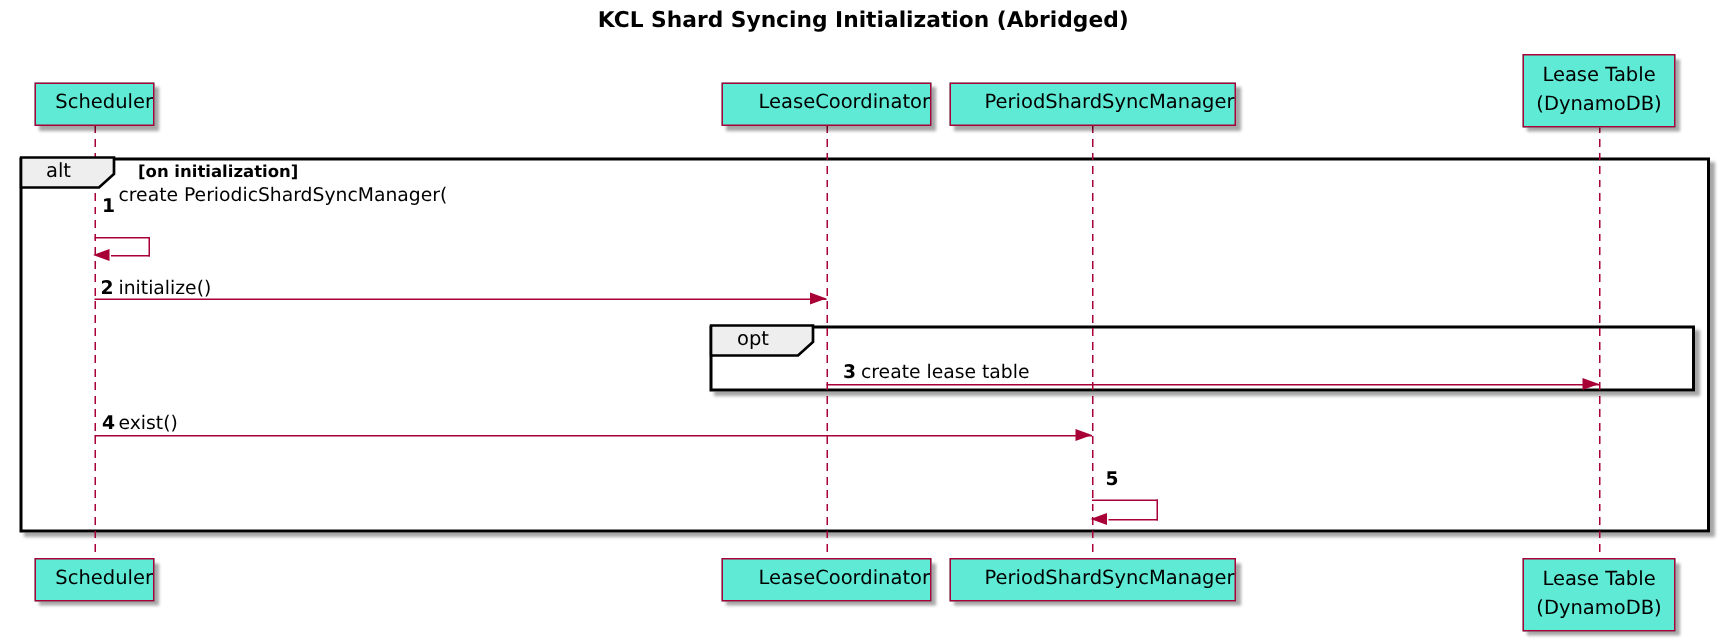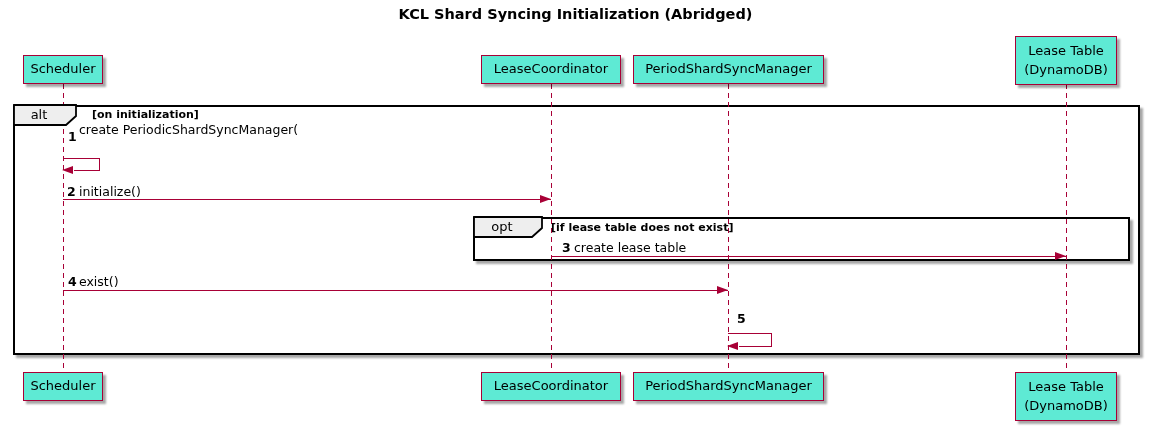--- a/index.html
+++ b/index.html
@@ -6,21 +6,21 @@
   body{font-family:"DejaVu Sans","Liberation Sans",sans-serif;color:#000;}
   .canvas{position:relative;width:1151px;height:429px;background:#fff;overflow:hidden;}
 
   .title{position:absolute;left:0;right:0;top:6px;text-align:center;
          font-size:14.5px;font-weight:bold;}
 
   
   .box{position:absolute;box-sizing:border-box;background:#5eead4;
        border:1.6px solid #A80036;box-shadow:3px 3px 2px rgba(0,0,0,0.35);
        text-align:center;font-size:13px;white-space:nowrap;}
-  .box.single{line-height:25px;}
+  .box.single{line-height:25px;text-align:right;}
   .box.double{padding-top:4px;}
   .box .bl{line-height:19px;}
 
   
   .lifeline{position:absolute;top:84px;height:288px;width:1px;
             background:repeating-linear-gradient(to bottom,#A80036 0 5px,transparent 5px 9px);}
 
   
   .frame{position:absolute;box-sizing:border-box;background:#fff;
          border:2px solid #000;box-shadow:3px 3px 2px rgba(0,0,0,0.35);}
@@ -60,21 +60,20 @@
   <svg class="tab" style="left:13px;top:104px;" width="66" height="22">
     <polygon points="1,1 63,1 63,12 53,21 1,21" fill="#EEEEEE" stroke="#000000" stroke-width="1.8"></polygon>
   </svg>
   <div class="op" style="left:13px;top:106px;width:52px;">alt</div>
   <div class="cond" style="left:92px;top:107px;">[on initialization]</div>
 
   <svg class="tab" style="left:473px;top:216px;" width="72" height="22">
     <polygon points="1,1 69,1 69,12 59,21 1,21" fill="#EEEEEE" stroke="#000000" stroke-width="1.8"></polygon>
   </svg>
   <div class="op" style="left:473px;top:218px;width:58px;">opt</div>
-  <div class="cond" style="left:551px;top:220px;">[if lease table does not exist]</div>
 
   <div class="num" style="left:68px;top:130px;">1</div>
   <div class="msg" style="left:79px;top:123px;">
     <div>create PeriodicShardSyncManager(</div>
   </div>
   <div class="hline" style="left:63px;top:158px;width:37px;"></div>
   <div class="vline" style="left:99px;top:158px;height:13px;"></div>
   <div class="hline" style="left:74px;top:170px;width:26px;"></div>
   <div class="ah-l" style="left:62px;top:166px;"></div>
 

